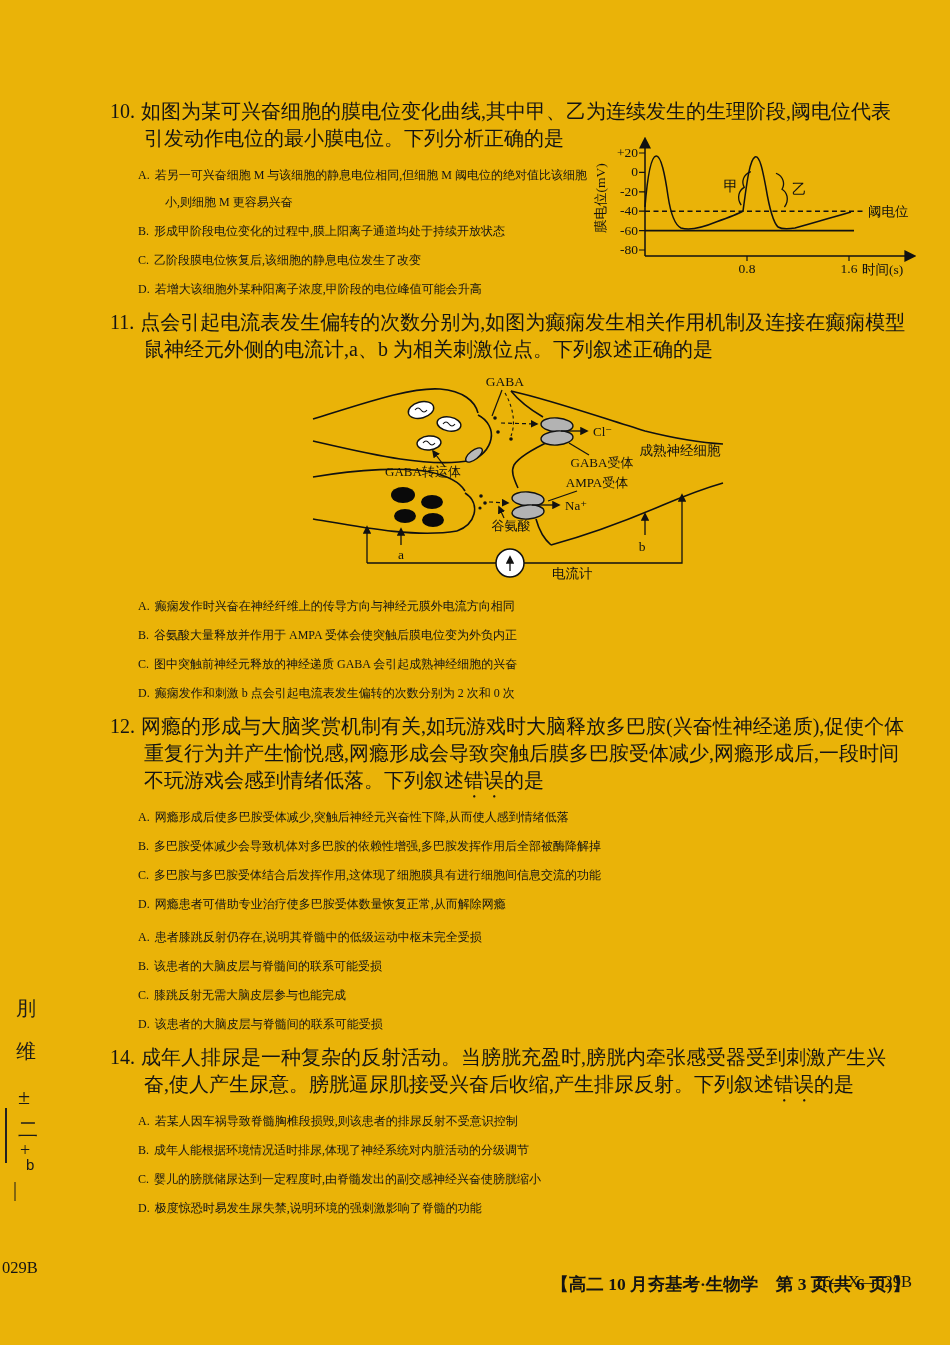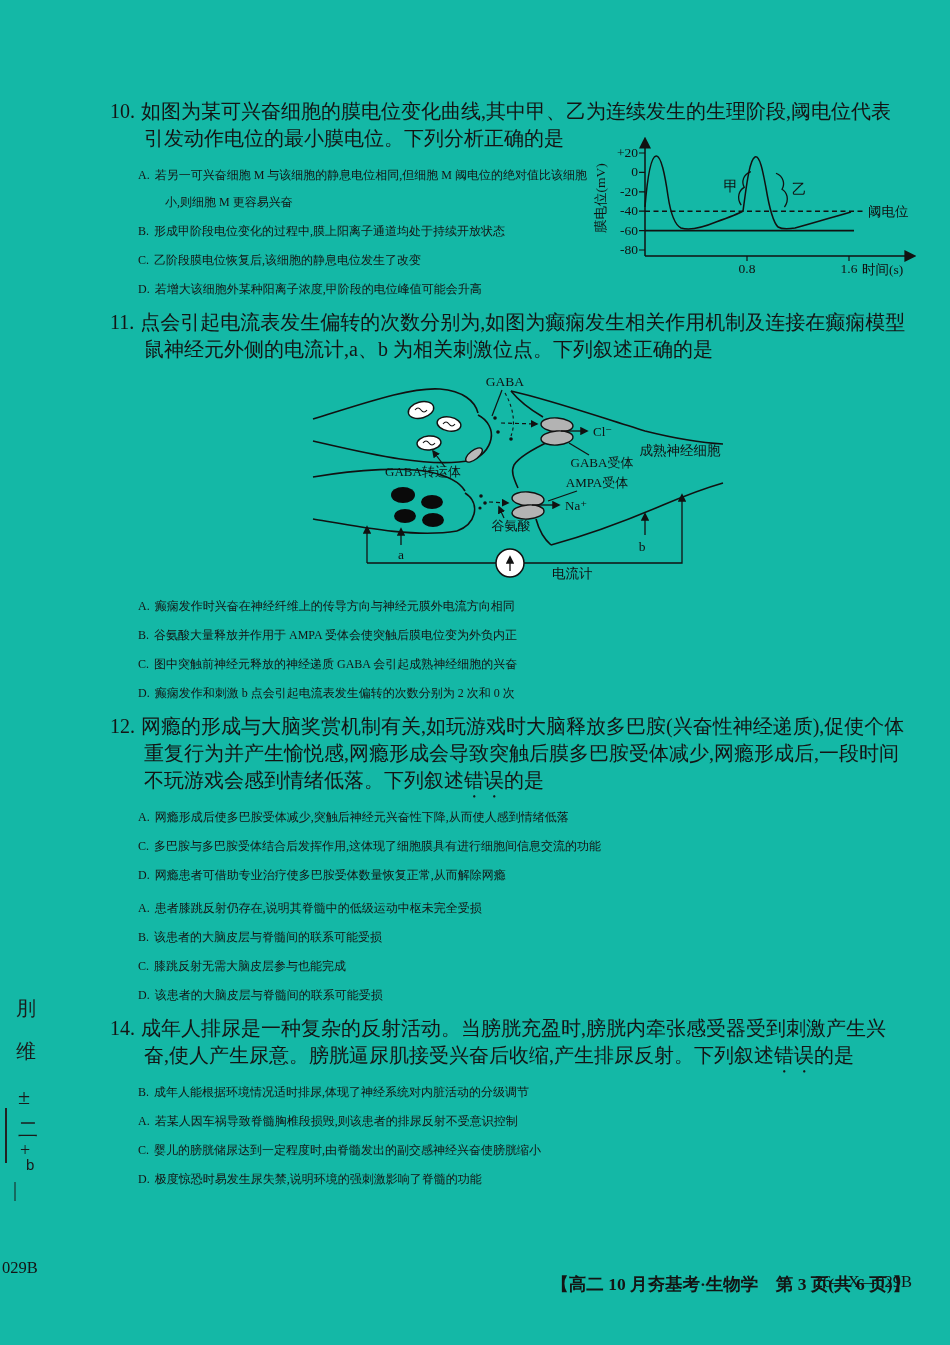--- a/index.html
+++ b/index.html
@@ -1,16 +1,16 @@
 <!DOCTYPE html>
 <html><head>
 <meta charset="utf-8">
 <style>
   html,body{margin:0;padding:0;background:#d8d8d8;}
-  .page{position:relative;width:950px;height:1345px;margin:0 auto;background:#14b8a6;
+  .page{position:relative;width:950px;height:1345px;margin:0 auto;background:#eab308;
         font-family:"Liberation Serif","DejaVu Serif",serif;color:#141414;overflow:hidden;}
   .content{position:absolute;left:110px;top:98px;width:800px;}
   .q{margin-bottom:6px;}
   .stem{padding-left:34px;text-indent:-34px;font-size:20px;line-height:27px;}
   .qnum{margin-right:6px;}
   .opts{margin-top:2px;}
   .opt{margin-left:28px;padding-left:27px;text-indent:-27px;font-size:12px;line-height:27px;margin-bottom:2px;}
   .olabel{margin-right:5px;}
   .opt.narrow{margin-right:320px;}
   .emph{-webkit-text-emphasis:filled dot;-webkit-text-emphasis-position:under right;
@@ -194,41 +194,42 @@
         <div class="opt"><span class="olabel">D.</span><span>癫痫发作和刺激 b 点会引起电流表发生偏转的次数分别为 2 次和 0 次</span></div>
       </div>
     </div>
 
     <div class="q">
       <div class="stem">
         <span class="qnum">12.</span><span>网瘾的形成与大脑奖赏机制有关,如玩游戏时大脑释放多巴胺(兴奋性神经递质),促使个体重复行为并产生愉悦感,网瘾形成会导致突触后膜多巴胺受体减少,网瘾形成后,一段时间不玩游戏会感到情绪低落。下列叙述</span><span class="emph">错误</span><span>的是</span>
       </div>
       <div class="opts">
         <div class="opt"><span class="olabel">A.</span><span>网瘾形成后使多巴胺受体减少,突触后神经元兴奋性下降,从而使人感到情绪低落</span></div>
+        <div class="opt"><span class="olabel">B.</span><span>多巴胺受体减少会导致机体对多巴胺的依赖性增强,多巴胺发挥作用后全部被酶降解掉</span></div>
         <div class="opt"><span class="olabel">C.</span><span>多巴胺与多巴胺受体结合后发挥作用,这体现了细胞膜具有进行细胞间信息交流的功能</span></div>
         <div class="opt"><span class="olabel">D.</span><span>网瘾患者可借助专业治疗使多巴胺受体数量恢复正常,从而解除网瘾</span></div>
       </div>
     </div>
 
     <div class="q">
       <div class="opts">
         <div class="opt"><span class="olabel">A.</span><span>患者膝跳反射仍存在,说明其脊髓中的低级运动中枢未完全受损</span></div>
         <div class="opt"><span class="olabel">B.</span><span>该患者的大脑皮层与脊髓间的联系可能受损</span></div>
         <div class="opt"><span class="olabel">C.</span><span>膝跳反射无需大脑皮层参与也能完成</span></div>
         <div class="opt"><span class="olabel">D.</span><span>该患者的大脑皮层与脊髓间的联系可能受损</span></div>
       </div>
     </div>
 
     <div class="q">
       <div class="stem">
         <span class="qnum">14.</span><span>成年人排尿是一种复杂的反射活动。当膀胱充盈时,膀胱内牵张感受器受到刺激产生兴奋,使人产生尿意。膀胱逼尿肌接受兴奋后收缩,产生排尿反射。下列叙述</span><span class="emph">错误</span><span>的是</span>
       </div>
       <div class="opts">
+        <div class="opt"><span class="olabel">A.</span><span>若某人因车祸导致脊髓胸椎段损毁,则该患者的排尿反射不受意识控制</span></div>
         <div class="opt"><span class="olabel">B.</span><span>成年人能根据环境情况适时排尿,体现了神经系统对内脏活动的分级调节</span></div>
-        <div class="opt"><span class="olabel">A.</span><span>若某人因车祸导致脊髓胸椎段损毁,则该患者的排尿反射不受意识控制</span></div>
         <div class="opt"><span class="olabel">C.</span><span>婴儿的膀胱储尿达到一定程度时,由脊髓发出的副交感神经兴奋使膀胱缩小</span></div>
         <div class="opt"><span class="olabel">D.</span><span>极度惊恐时易发生尿失禁,说明环境的强刺激影响了脊髓的功能</span></div>
       </div>
     </div>
 
   </div>
 
   <span class="mk mk1">刖</span>
   <span class="mk mk2">维</span>
   <span class="mk mk3">±</span>

